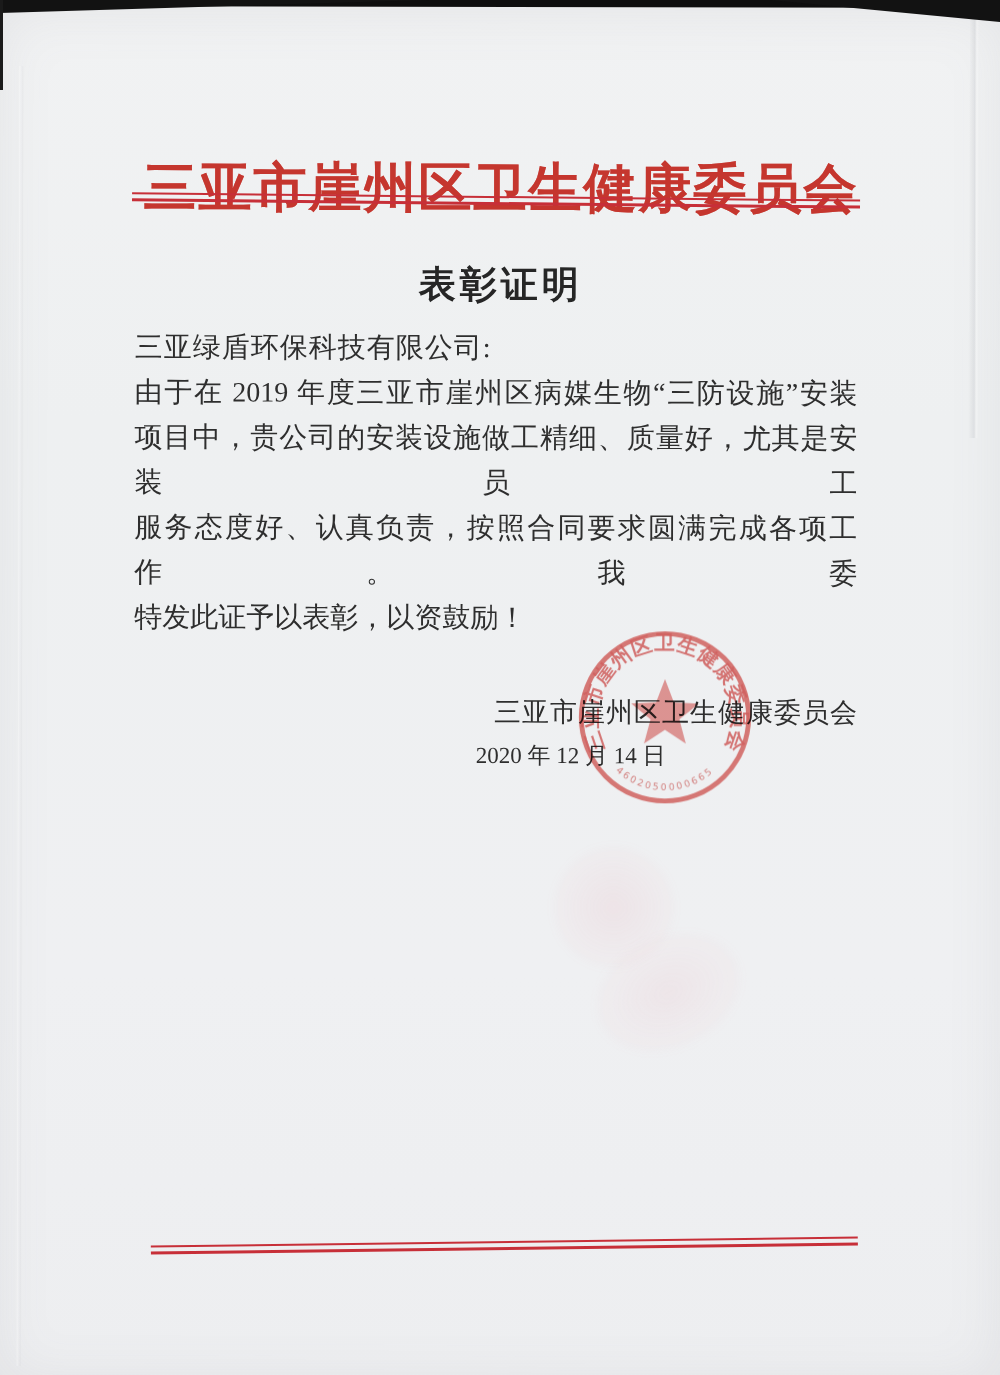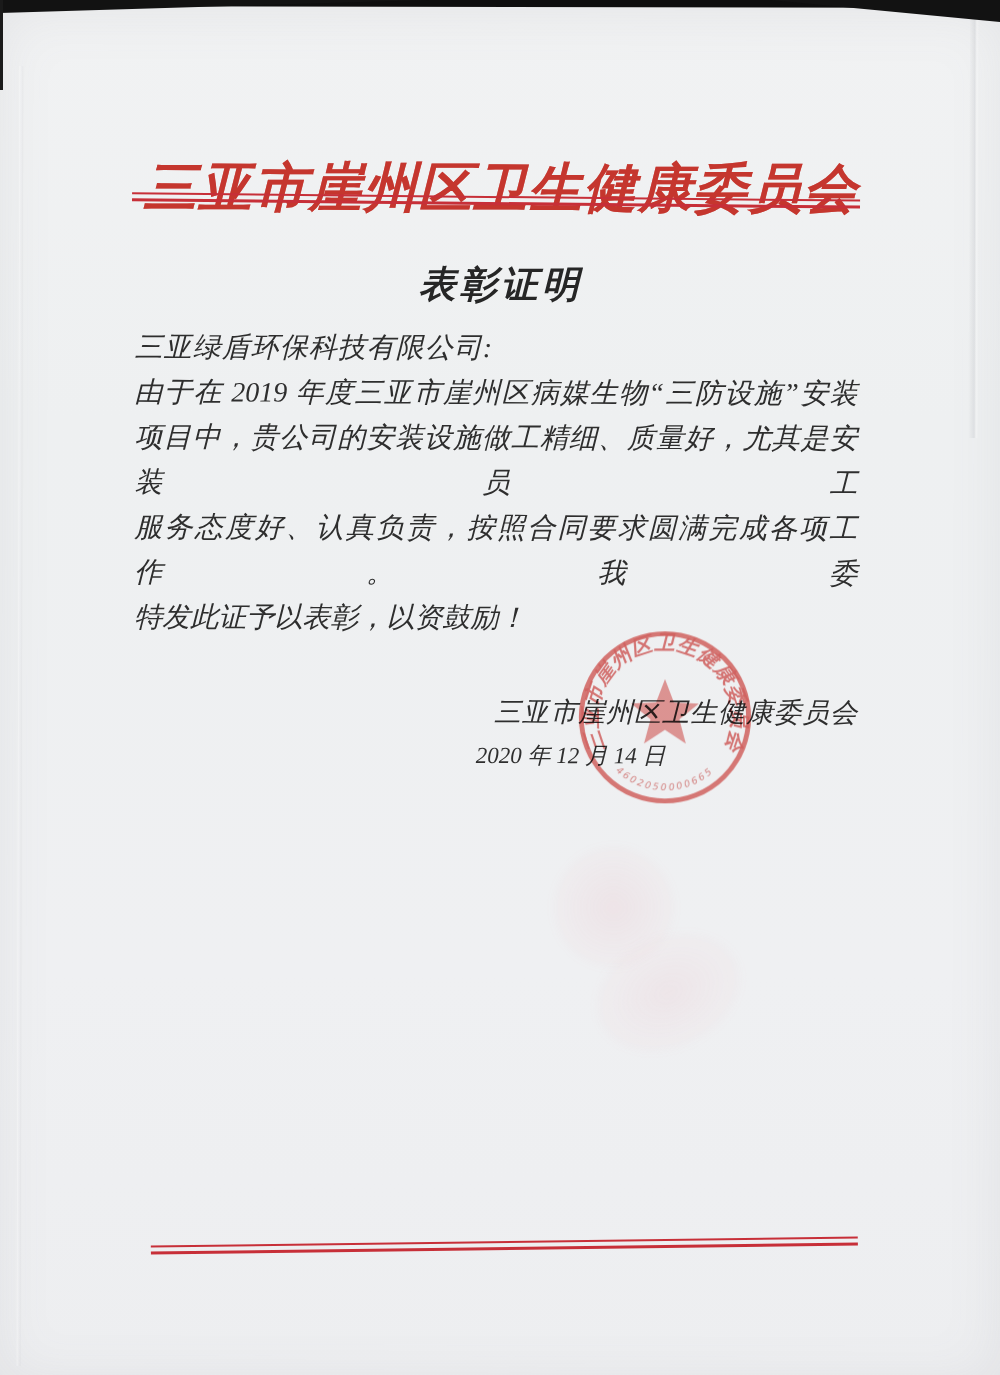--- a/index.html
+++ b/index.html
@@ -3,21 +3,21 @@
 <meta charset="utf-8">
 <style>
   html,body{margin:0;padding:0;}
   body{
     width:1000px;height:1375px;
     background:#0e0e0e;
     position:relative;
     overflow:hidden;
     font-family:"Liberation Serif","DejaVu Serif",serif;
   }
-  .scan{position:absolute;inset:0;font-style:italic;}
+  .scan{position:absolute;inset:0;}
   .paper{
     position:absolute;
     left:-6px;right:-6px;top:7px;bottom:-14px;
     background:
       linear-gradient(180deg,#f1f2f3 0%,#eef0f1 30%,#eff0f2 70%,#edeef0 100%);
     transform:rotate(0.12deg);
     box-shadow:inset 0 0 60px rgba(120,125,135,0.12);
   }
   
   .edge-tl{

